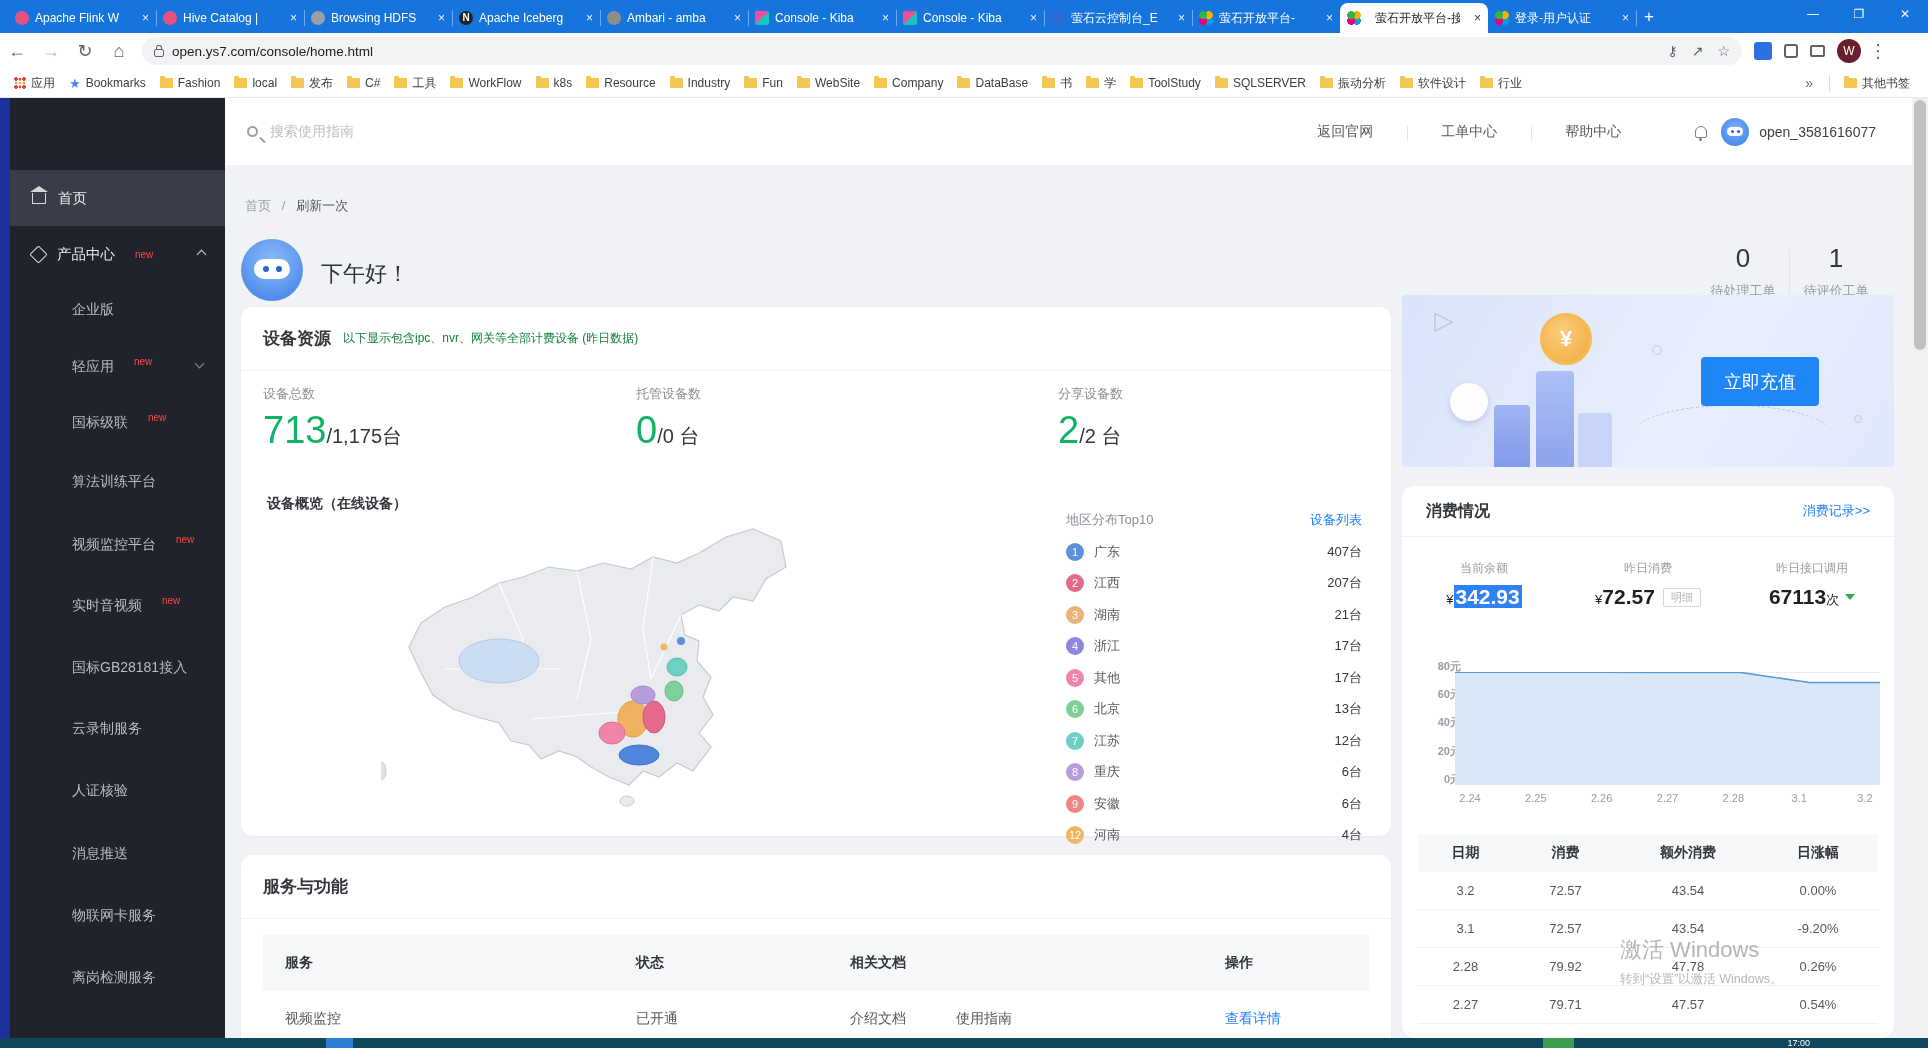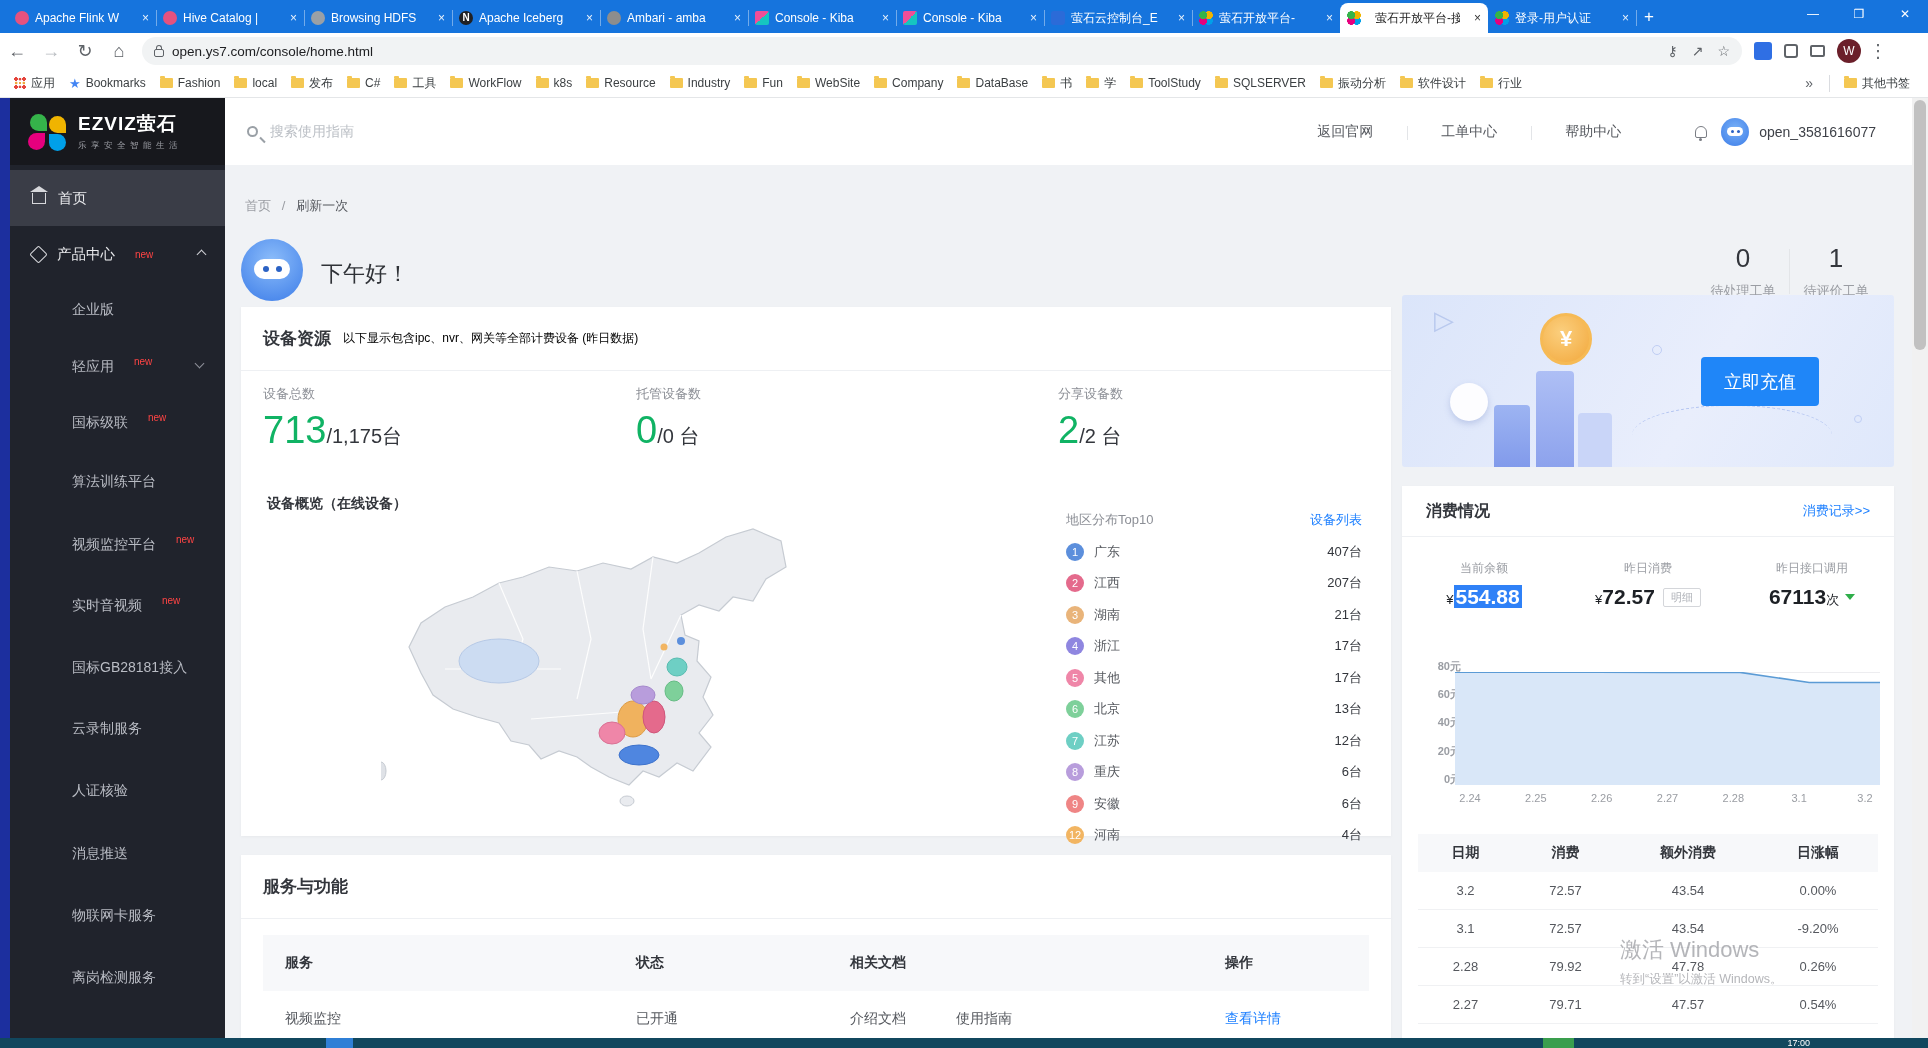--- a/index.html
+++ b/index.html
@@ -114,25 +114,25 @@
   #greet-avatar { position:absolute; left:16px; top:74px; width:62px; height:62px; border-radius:50%; background:radial-gradient(circle at 50% 35%, #8cbdfa, #3c7ce8); }
   #greet-avatar::after { content:""; position:absolute; left:13px; top:20px; width:36px; height:20px; border-radius:11px; background:#fff; }
   #greet-avatar::before { content:""; position:absolute; left:22px; top:27px; width:6px; height:6px; border-radius:50%; background:#2b62c4; box-shadow:13px 0 0 #2b62c4; z-index:1; }
   #greeting { position:absolute; left:96px; top:94px; font-size:22px; color:#2f3237; }
   #tickets { position:absolute; right:30px; top:78px; display:flex; }
   .ticket { width:92px; text-align:center; }
   .ticket .tv { font-size:26px; color:#33363c; }
   .ticket .tl { font-size:13px; color:#9a9da3; margin-top:8px; }
   #tickets .tdiv { width:1px; background:#e3e5e8; margin:6px 0; }
 
-  .card { position:absolute; background:#fff; border-radius:0; box-shadow:0 1px 3px rgba(0,0,0,.04); }
+  .card { position:absolute; background:#fff; border-radius:12px; box-shadow:0 1px 3px rgba(0,0,0,.04); }
   #device-card { left:16px; top:142px; width:1150px; height:529px; }
   .card-head { height:64px; border-bottom:1px solid #eef0f3; display:flex; align-items:center; padding-left:22px; }
   .card-title { font-size:17px; font-weight:bold; color:#33363c; }
-  .card-sub { font-size:12px; color:#000000; margin-left:12px; }
+  .card-sub { font-size:12px; color:#15803d; margin-left:12px; }
   .dstat { position:absolute; top:78px; }
   .dstat .dl { font-size:13px; color:#8c8f96; }
   .dstat .dv { margin-top:6px; }
   .dstat .num { font-size:38px; color:#10b364; }
   .dstat .suf { font-size:20px; color:#33363c; }
   #ov-title { position:absolute; left:26px; top:188px; font-size:14px; font-weight:bold; color:#33363c; }
   #mapbox { position:absolute; left:140px; top:212px; width:480px; height:300px; }
   #sea-inset { position:absolute; left:466px; top:428px; width:38px; height:50px; border:1px dashed #9aa0a6; }
   #sea-inset i { position:absolute; width:6px; height:2px; background:#c9cdd2; }
   #top10 { position:absolute; left:825px; top:204px; width:296px; }
@@ -392,32 +392,20 @@
     <span class="bm" id="other-bm">
         <span class="folder"></span>
         <span>其他书签</span>
       </span>
   </div>
 
   <div id="page">
     <div id="left-strip"></div>
 
     <aside id="sidebar">
-      <div id="logo-block">
-        <div class="petals">
-          <div class="petal p1"></div>
-            <div class="petal p2"></div>
-            <div class="petal p3"></div>
-            <div class="petal p4"></div>
-        </div>
-        <div id="logo-text">
-          <div class="lt1">EZVIZ萤石</div>
-          <div class="lt2">乐享安全智能生活</div>
-        </div>
-      </div>
       <div class="menu-item active" style="top:72px;">
         <span class="mi-icon home-ic"></span>
         <span>首页</span>
       </div>
       <div class="menu-item" style="top:128px;">
         <span class="mi-icon cube-ic"></span>
         <span>产品中心</span>
           <span class="badge-new">new</span>
         <span class="chev up mi-chev"></span>
       </div>
@@ -603,21 +591,21 @@
       </div>
 
       <div class="card" id="consume-card">
         <div id="consume-head">
           <span id="consume-title">消费情况</span>
           <span id="consume-link">消费记录&gt;&gt;</span>
         </div>
         <div id="cs-stats">
           <div class="cs-col">
             <div class="cs-l">当前余额</div>
-            <div class="cs-v"><span class="yen">¥</span><span class="sel">554.88</span></div>
+            <div class="cs-v"><span class="yen">¥</span><span class="sel">342.93</span></div>
           </div>
           <div class="cs-col">
             <div class="cs-l">昨日消费</div>
             <div class="cs-v"><span class="yen">¥</span><span>72.57</span><span class="tag">明细</span></div>
           </div>
           <div class="cs-col">
             <div class="cs-l">昨日接口调用</div>
             <div class="cs-v"><span>67113</span><span class="unit">次</span><span class="tri-down"></span></div>
           </div>
         </div>

